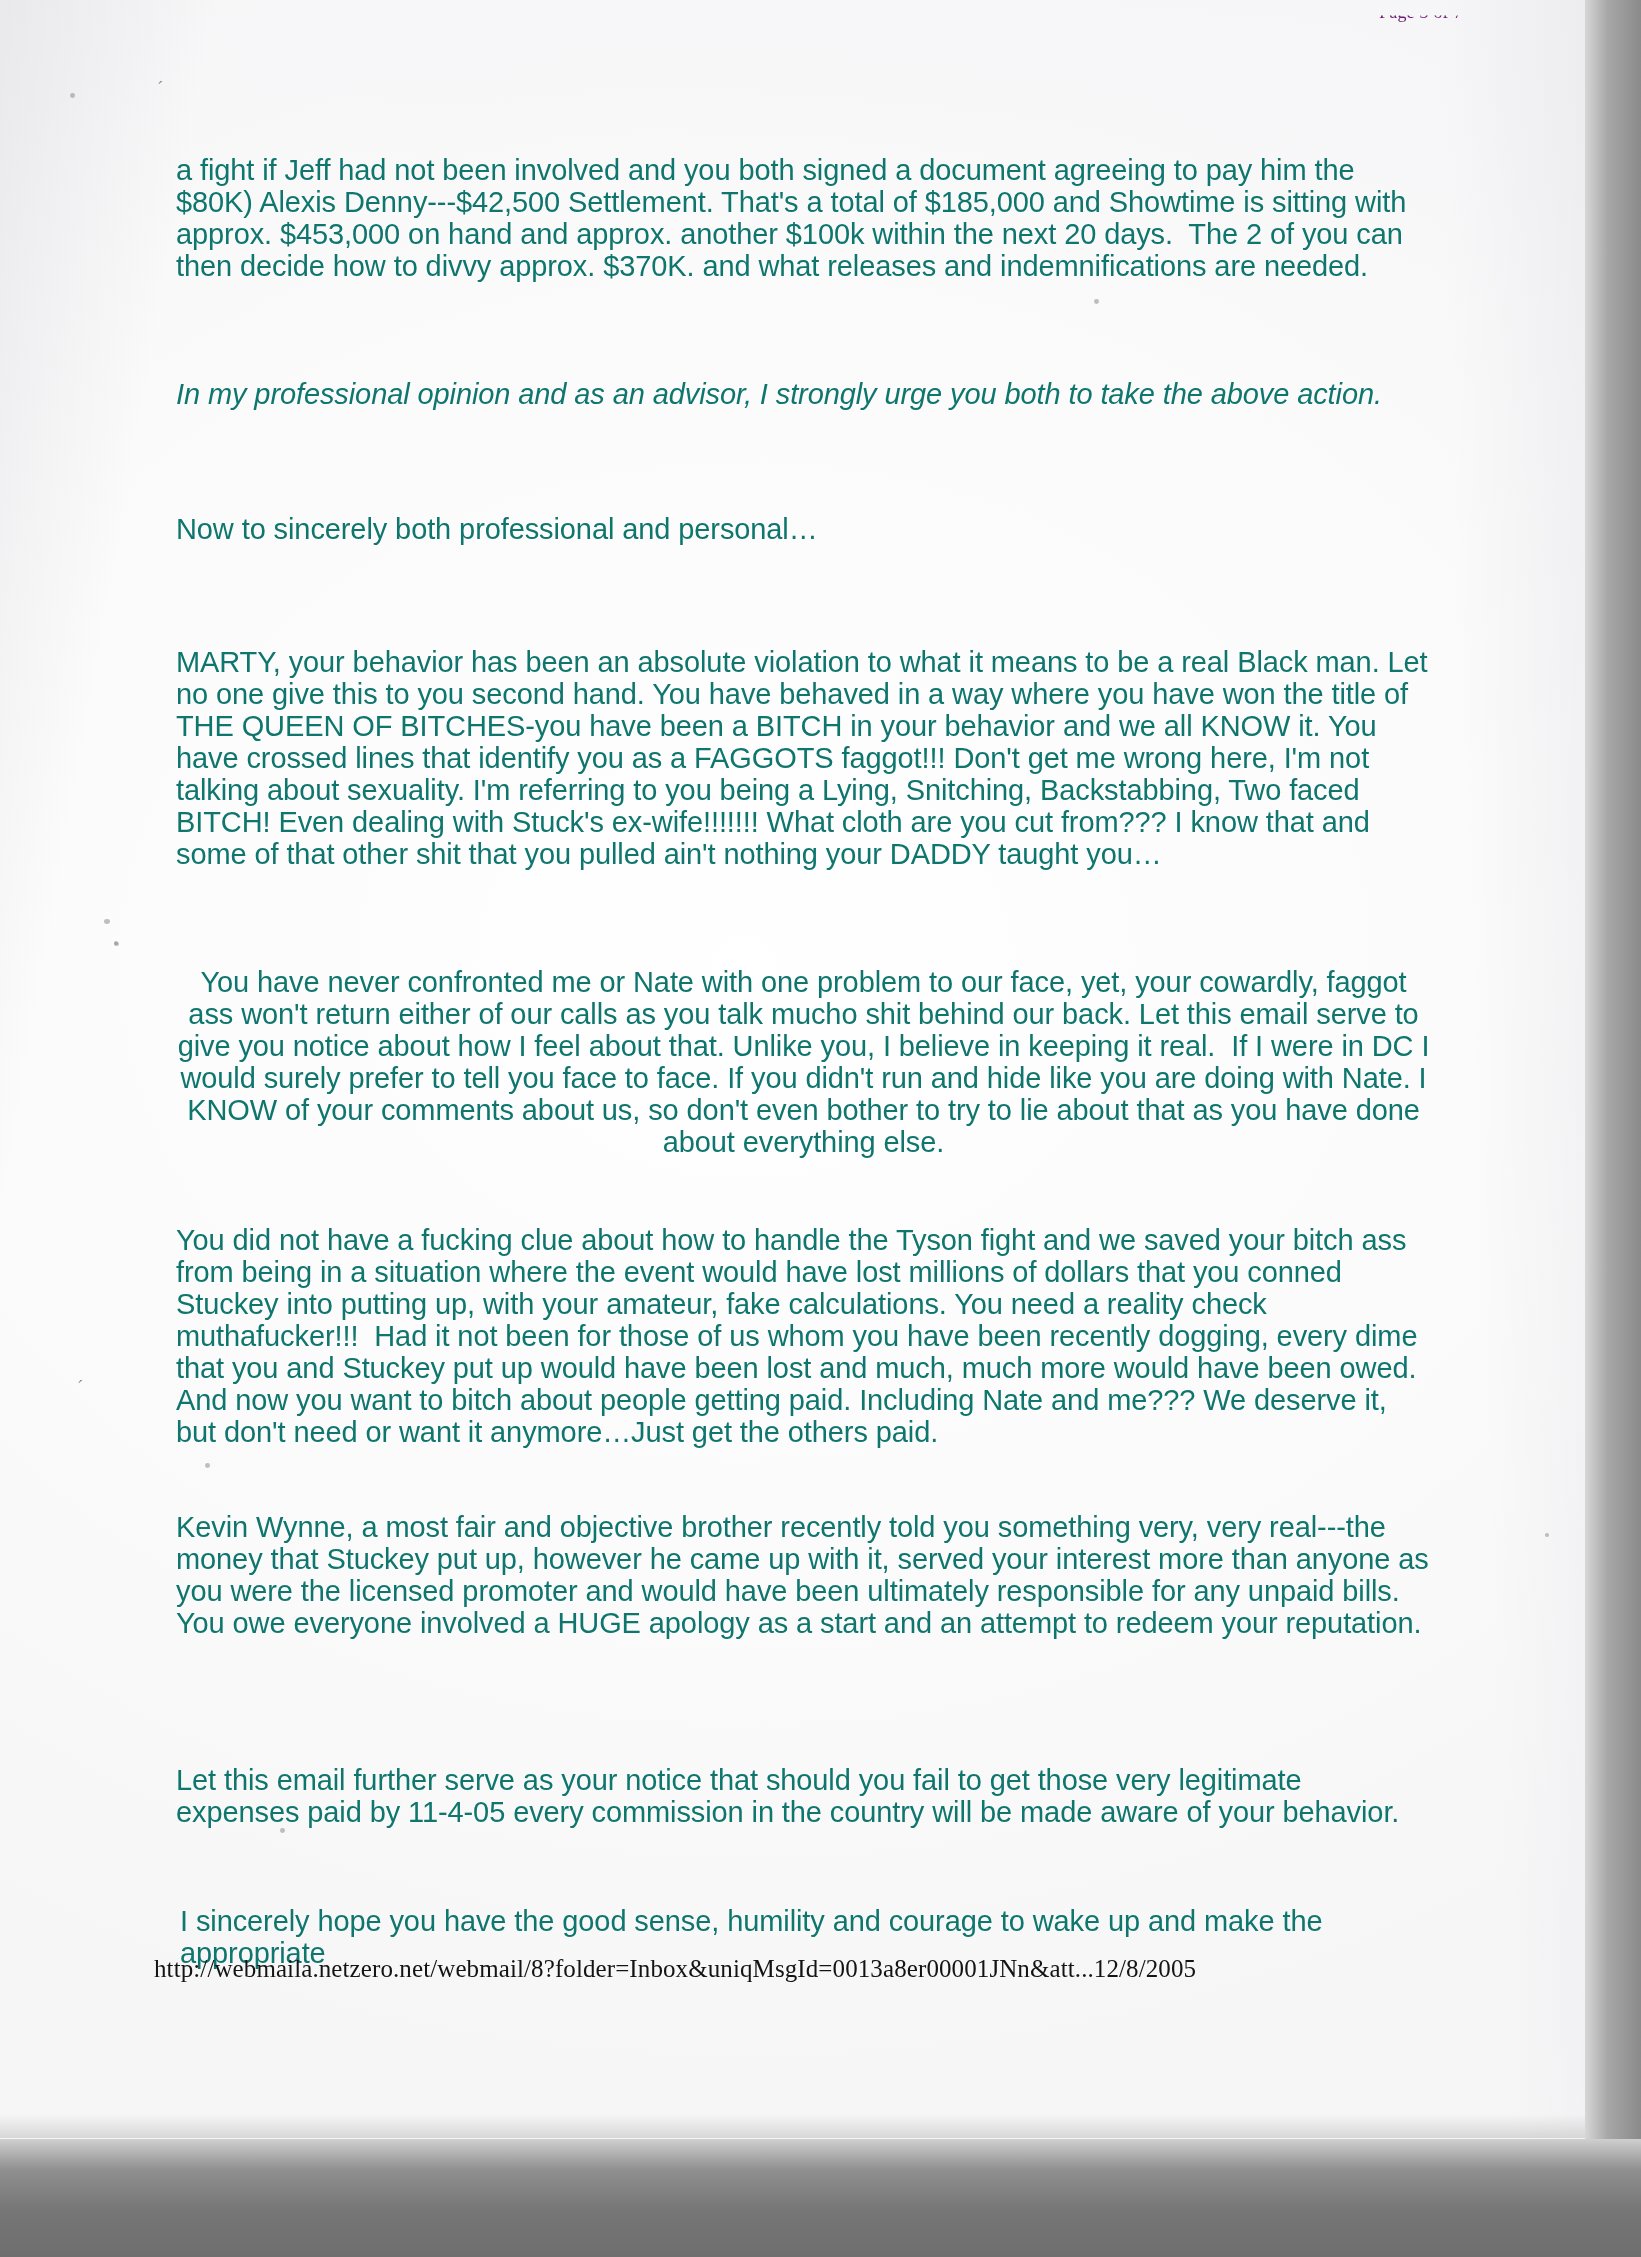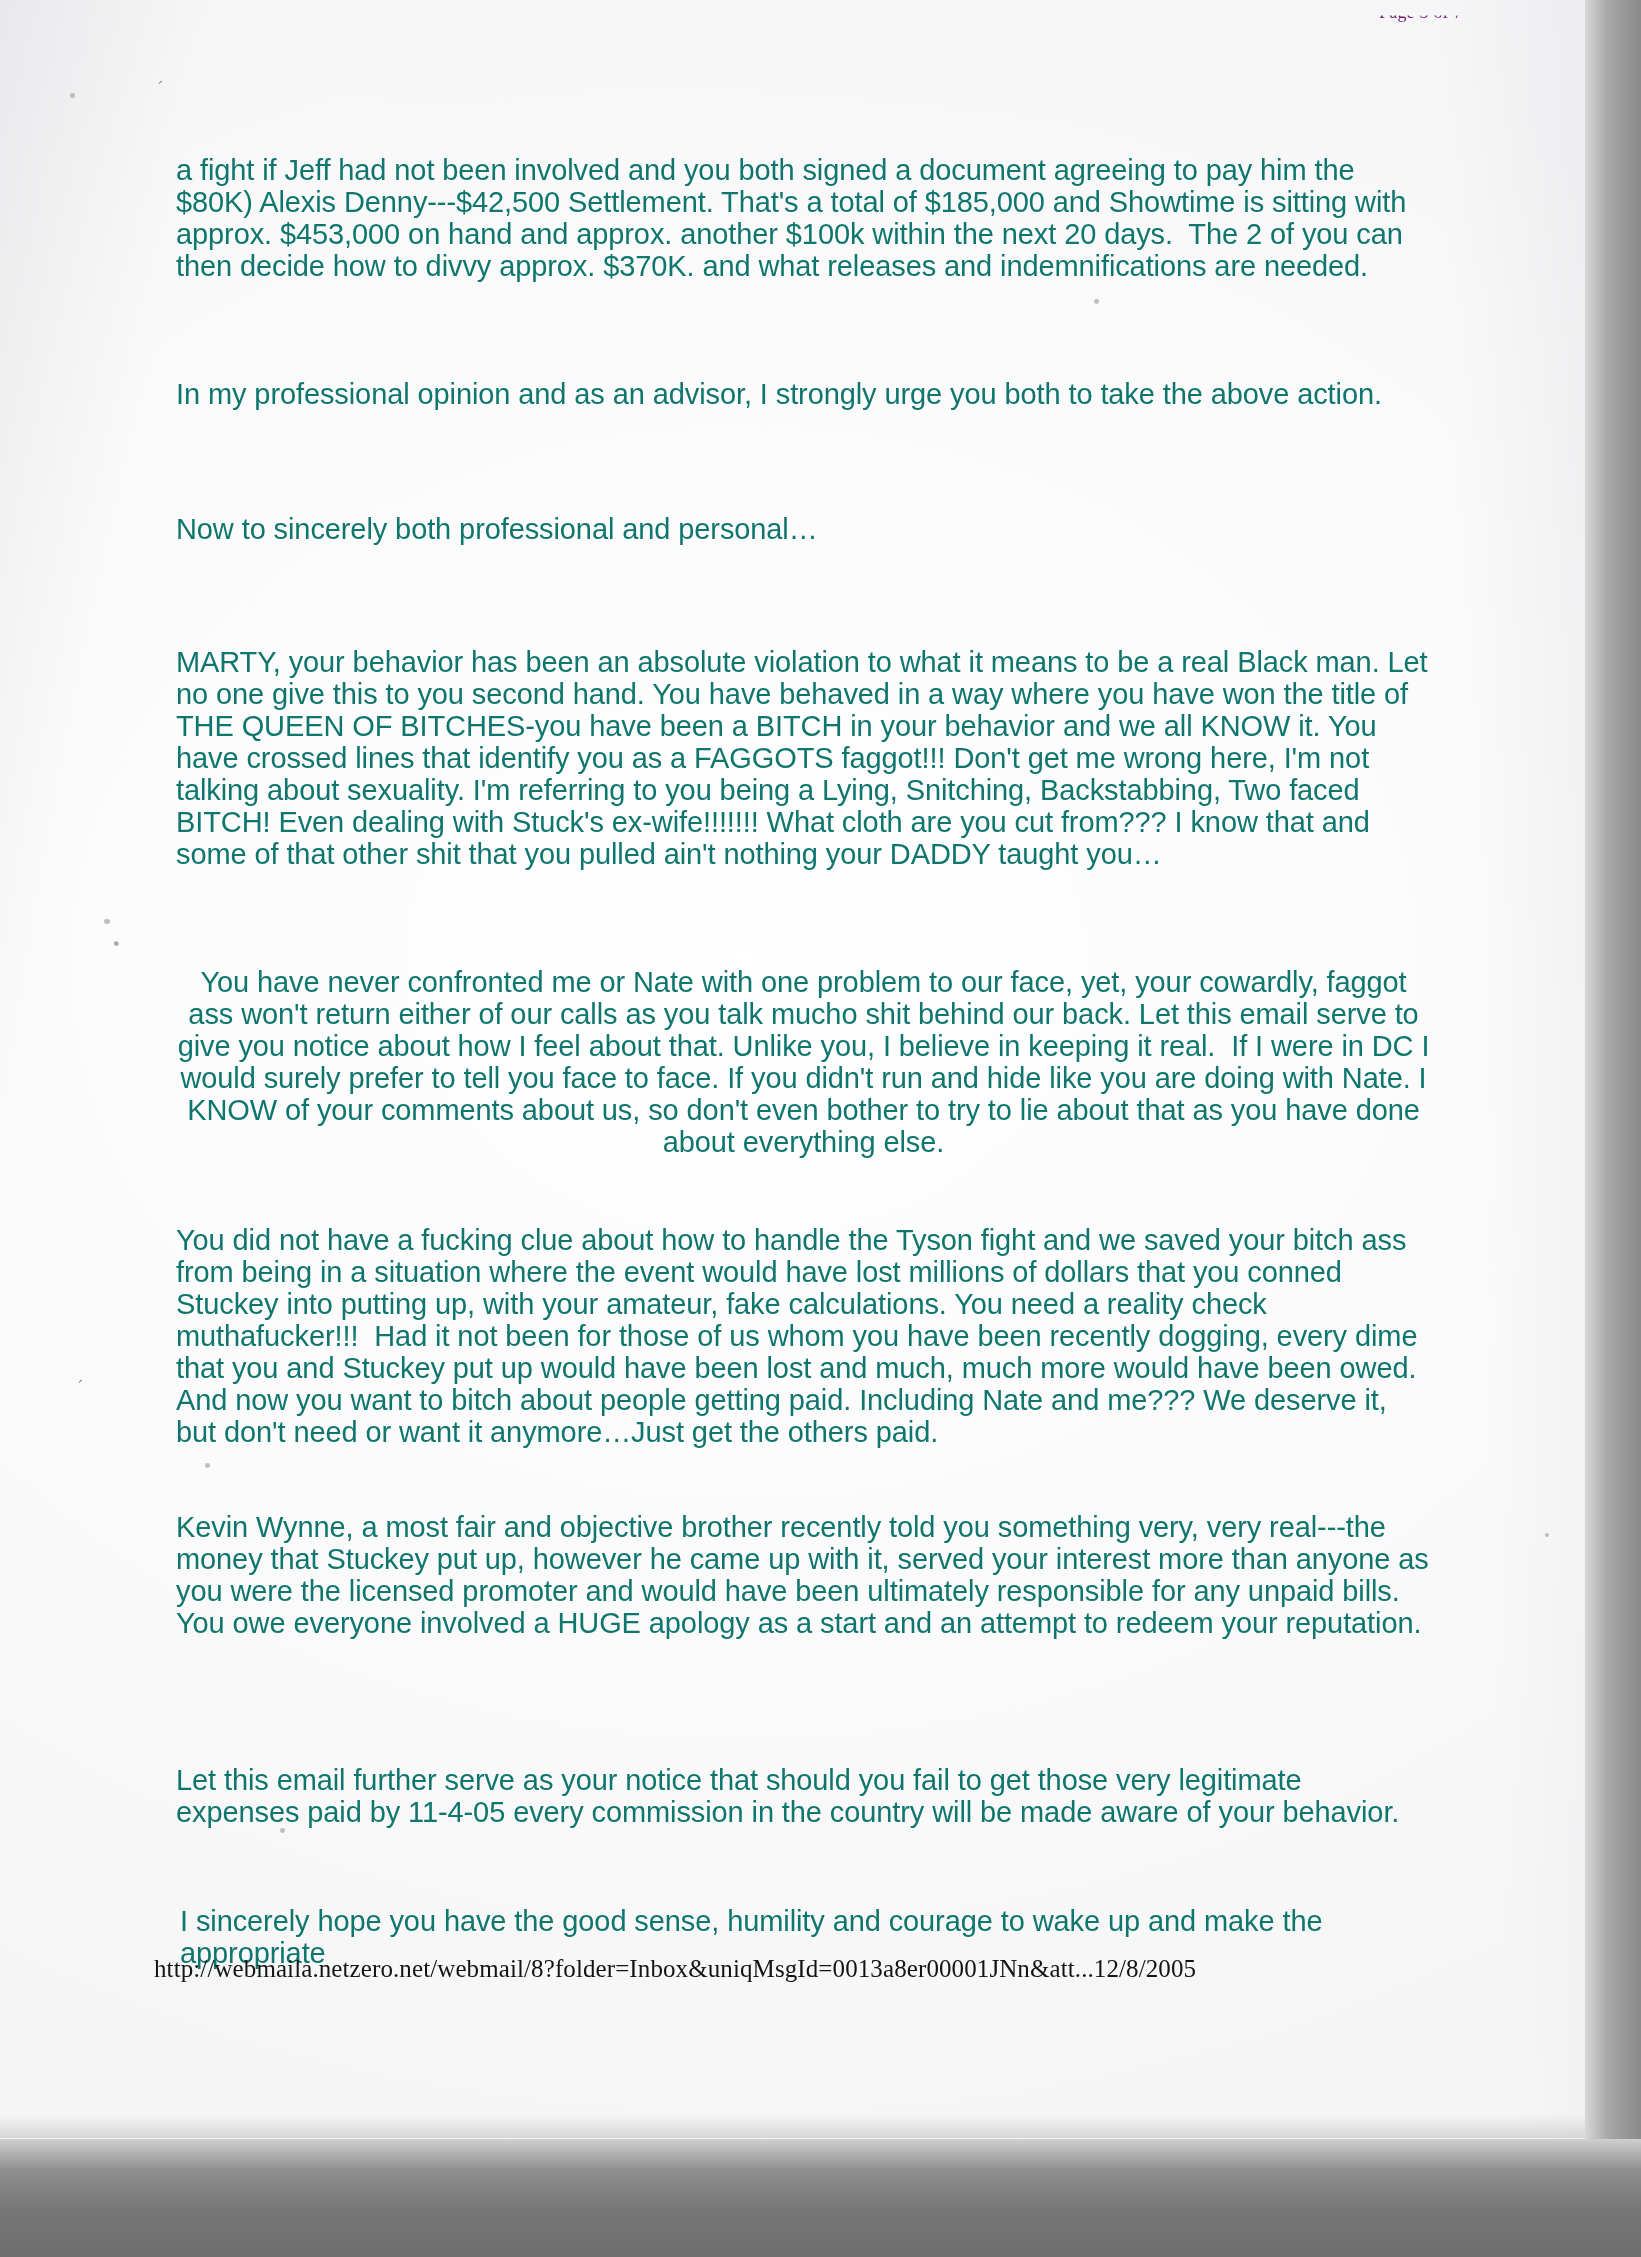--- a/index.html
+++ b/index.html
@@ -91,21 +91,21 @@
   .body-block {
     position: absolute;
     left: 176px;
     width: 1255px;
     font-size: 29px;
     line-height: 32px;
     color: #0f766e;
   }
 
   .p1  { top: 154px; }
-  .p2  { top: 378px; }
+  .p2  { top: 378px; font-style: italic; }
   .p3  { top: 513px; }
   .p4  { top: 646px; }
   .p5  { top: 966px; text-align: center; }
   .p6  { top: 1224px; }
   .p7  { top: 1511px; }
   .p8  { top: 1740px; margin-top: 24px; }
   .p9  { top: 1905px; left: 180px; }
 
   
   .footer-line {

